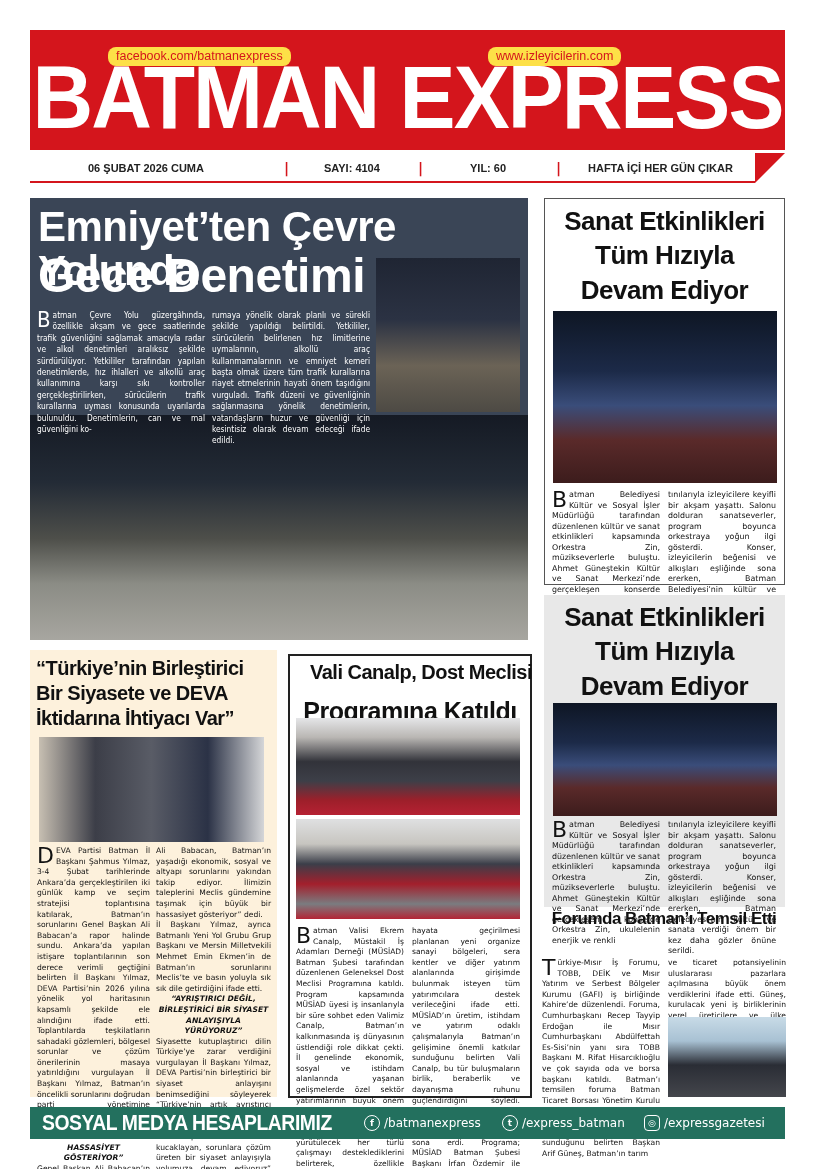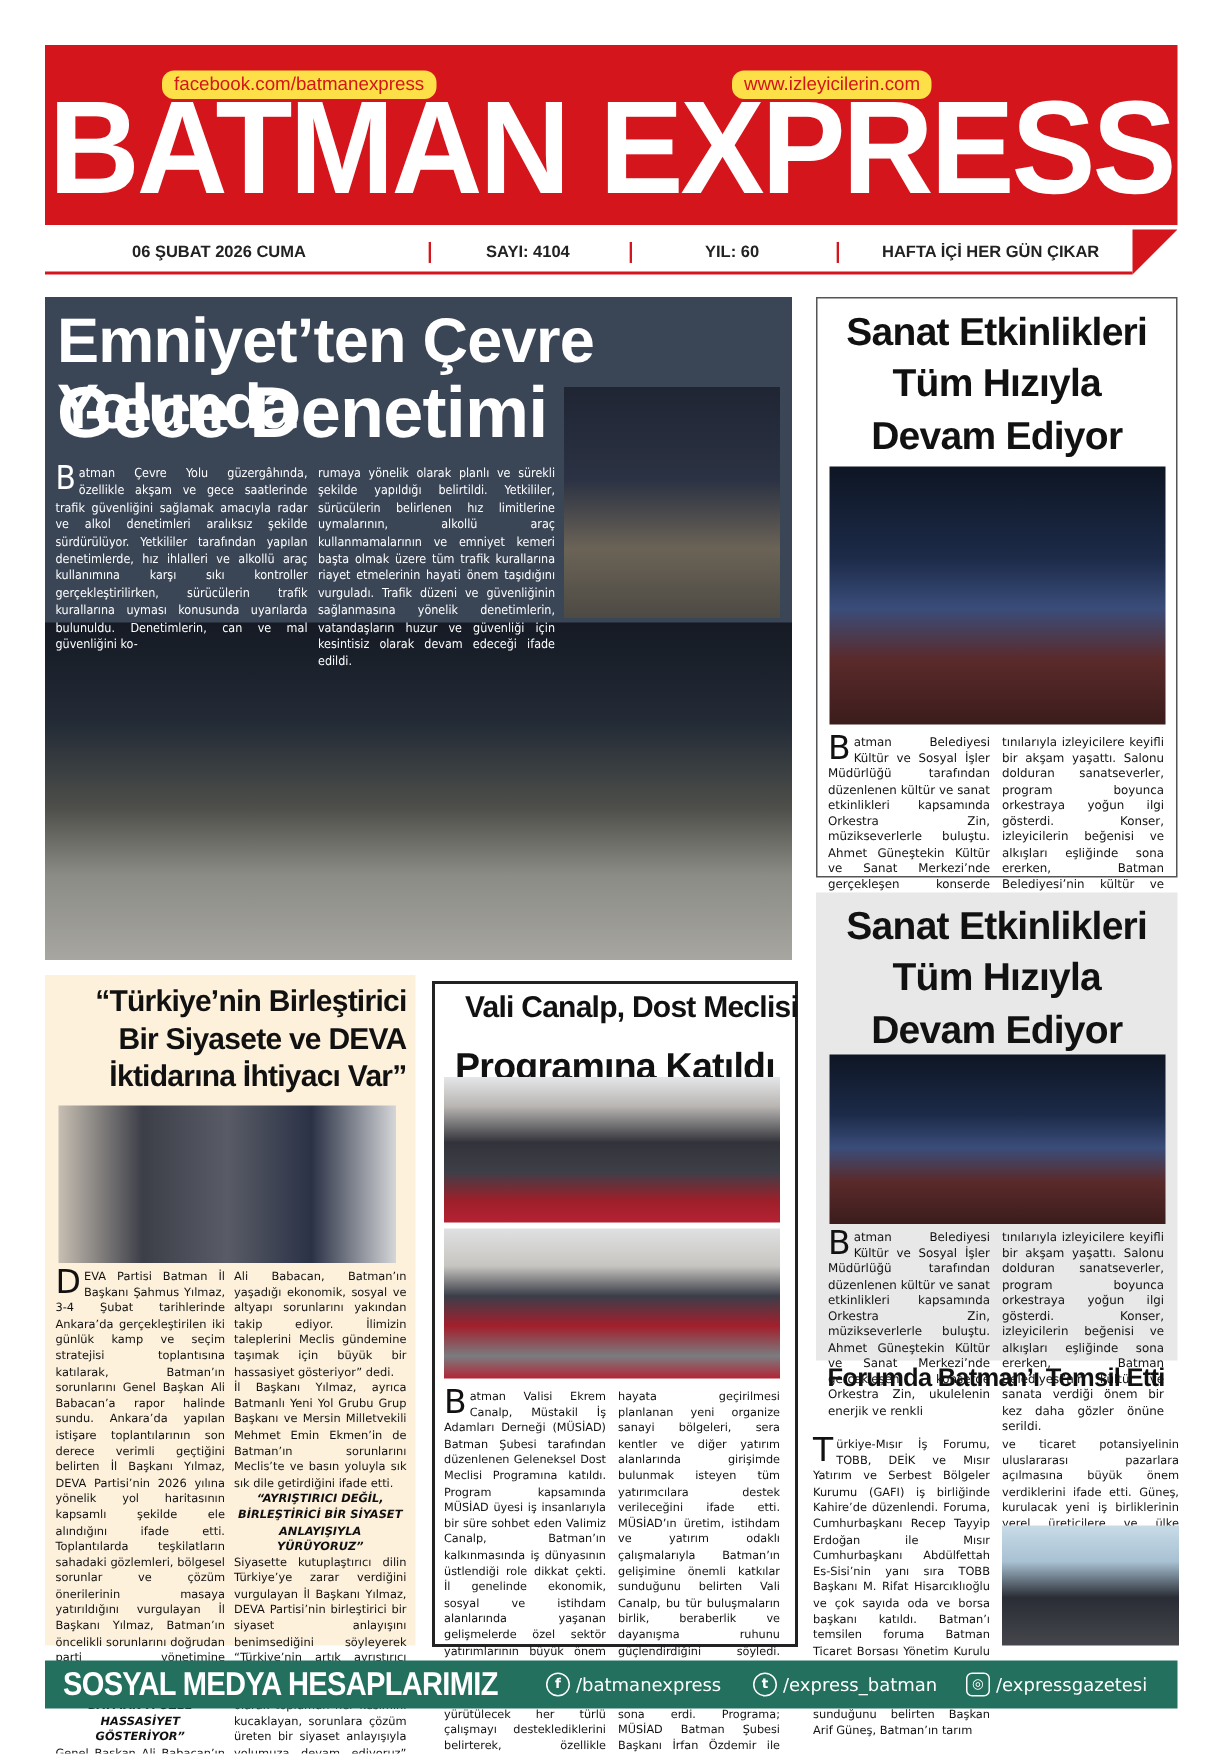--- a/index.html
+++ b/index.html
@@ -31,21 +31,21 @@
   
   .box1 { left: 544px; top: 198px; width: 241px; height: 387px; border: 1px solid #555; background: #fff; }
   .box2 { left: 544px; top: 595px; width: 241px; height: 312px; background: #e8e8e8; }
   .r-title { font-family: "Liberation Sans", sans-serif; font-weight: bold; color: #111; font-size: 26px; line-height: 34px; text-align: center; width: 241px; letter-spacing: -0.5px; }
   .r-photo { width: 224px; height: 172px; background: linear-gradient(180deg, #0e1624 0%, #1c2a48 35%, #3a4d7a 55%, #5a2a2a 75%, #3c1c1c 100%); }
   .r-photo2 { height: 113px; }
   .r-body { font-size: 7.9px; line-height: 10.5px; color: #111; text-align: justify; width: 108px; }
 
   
   .deva { left: 30px; top: 650px; width: 247px; height: 447px; background: #fdf1dc; }
-  .deva-title { left: 36px; top: 656px; width: 235px; text-align: right; font-family: "Liberation Sans", sans-serif; font-weight: bold; font-size: 20px; line-height: 25px; color: #111; letter-spacing: -0.5px; }
+  .deva-title { left: 36px; top: 656px; width: 235px; text-align: left; font-family: "Liberation Sans", sans-serif; font-weight: bold; font-size: 20px; line-height: 25px; color: #111; letter-spacing: -0.5px; }
   .deva-photo { left: 39px; top: 737px; width: 225px; height: 105px; background: linear-gradient(90deg, #c7bfb2 0%, #3c3e48 25%, #595c66 50%, #2b3246 75%, #d5d6d8 100%); }
   .deva-body { font-size: 7.6px; line-height: 10.6px; color: #111; text-align: justify; }
   .deva-col1 { left: 37px; top: 846px; width: 113px; }
   .deva-col2 { left: 156px; top: 846px; width: 115px; }
   .subhead { text-align: center; font-weight: bold; font-size: 7.6px; line-height: 10.6px; font-style: italic; }
 
   
   .vali { left: 288px; top: 654px; width: 244px; height: 444px; border: 2px solid #222; background: #fff; }
   .vali-t1 { left: 288px; top: 660px; width: 244px; text-align: right; font-family: "Liberation Sans", sans-serif; font-weight: bold; font-size: 20px; line-height: 24px; color: #111; letter-spacing: -0.5px; }
   .vali-t2 { left: 288px; top: 684px; width: 244px; text-align: center; font-family: "Liberation Sans", sans-serif; font-weight: bold; font-size: 25px; line-height: 30px; color: #111; letter-spacing: -0.5px; margin-top: 12px; }

